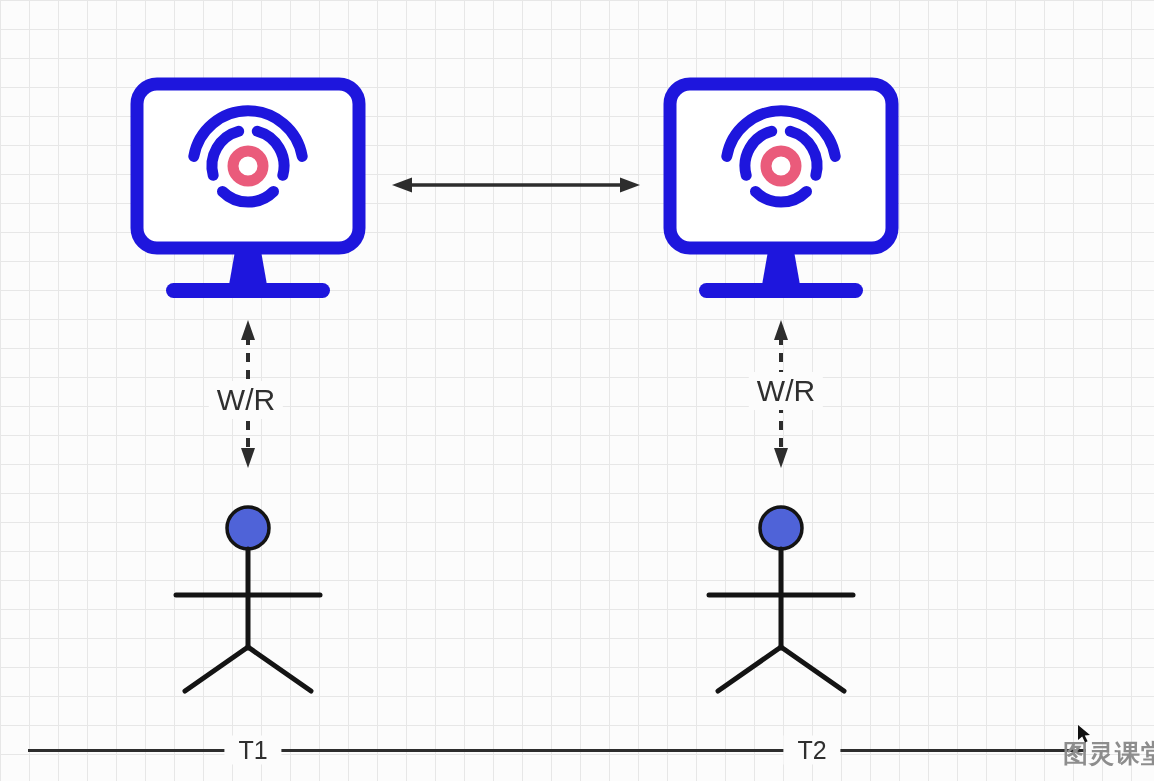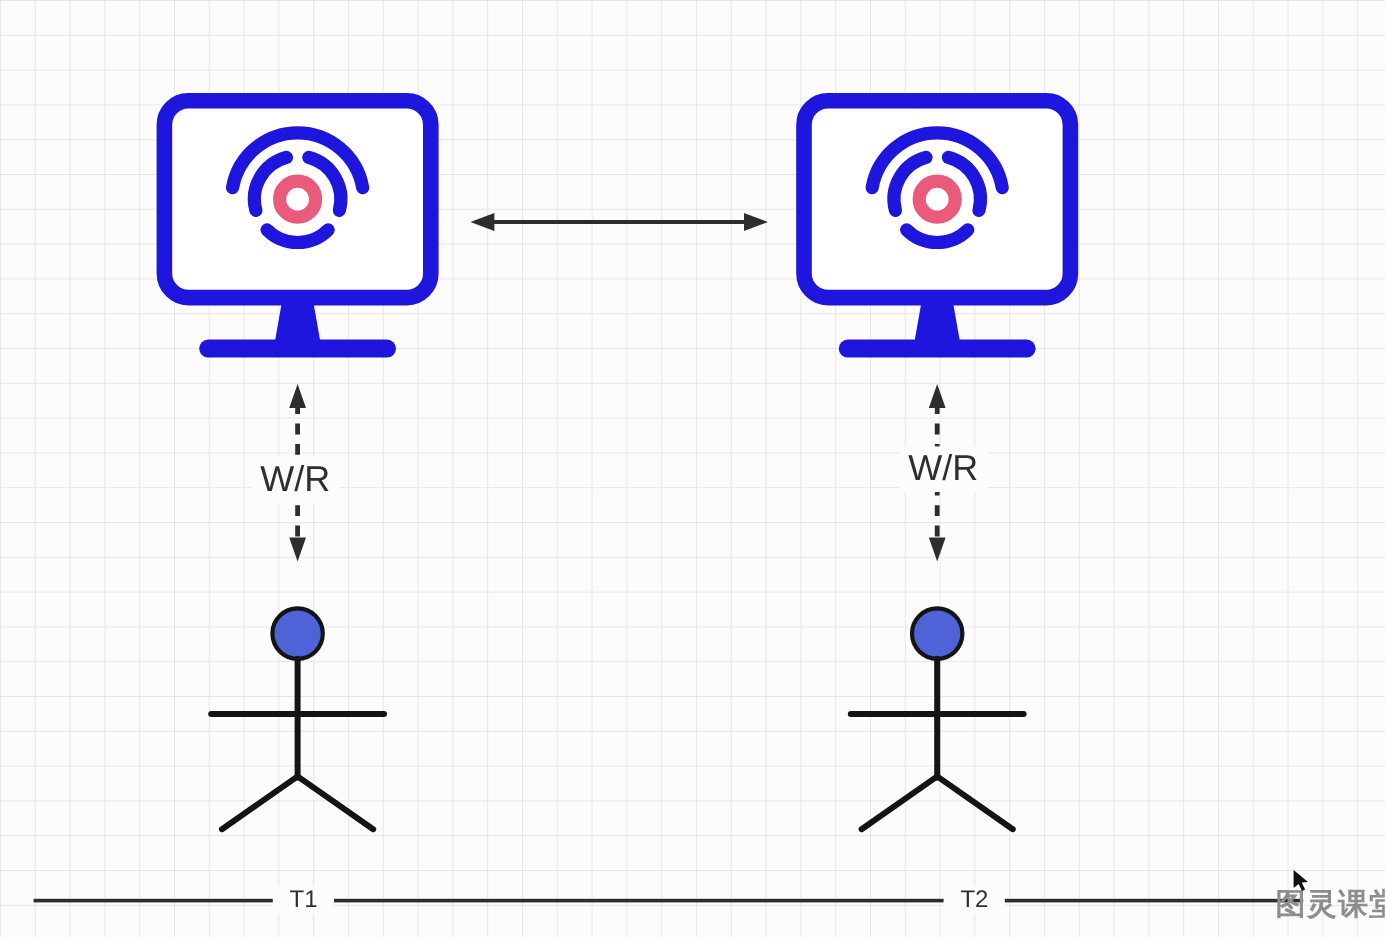--- a/index.html
+++ b/index.html
@@ -37,21 +37,21 @@
   .figure-stroke{stroke:#141414;stroke-linecap:round;fill:none;}
   .head{fill:var(--head-blue);stroke:#141414;}
   
   .wr-label{
     transform:translate(-50%,-50%);
     font-size:30px;color:var(--text-dark);
     background:var(--bg);padding:2px 8px;white-space:nowrap;
   }
   .t-label{
     transform:translate(-50%,-50%);
-    font-size:20px;color:var(--text-dark);
+    font-size:25px;color:var(--text-dark);
     background:var(--bg);padding:0 14px;white-space:nowrap;
   }
   .timeline-line{background:var(--arrow-dark);}
   .watermark{
     font-size:25px;font-weight:bold;color:var(--watermark-gray);
     letter-spacing:1px;white-space:nowrap;z-index:2;
   }
   .cursor{z-index:3;}
 </style>
 </head>

